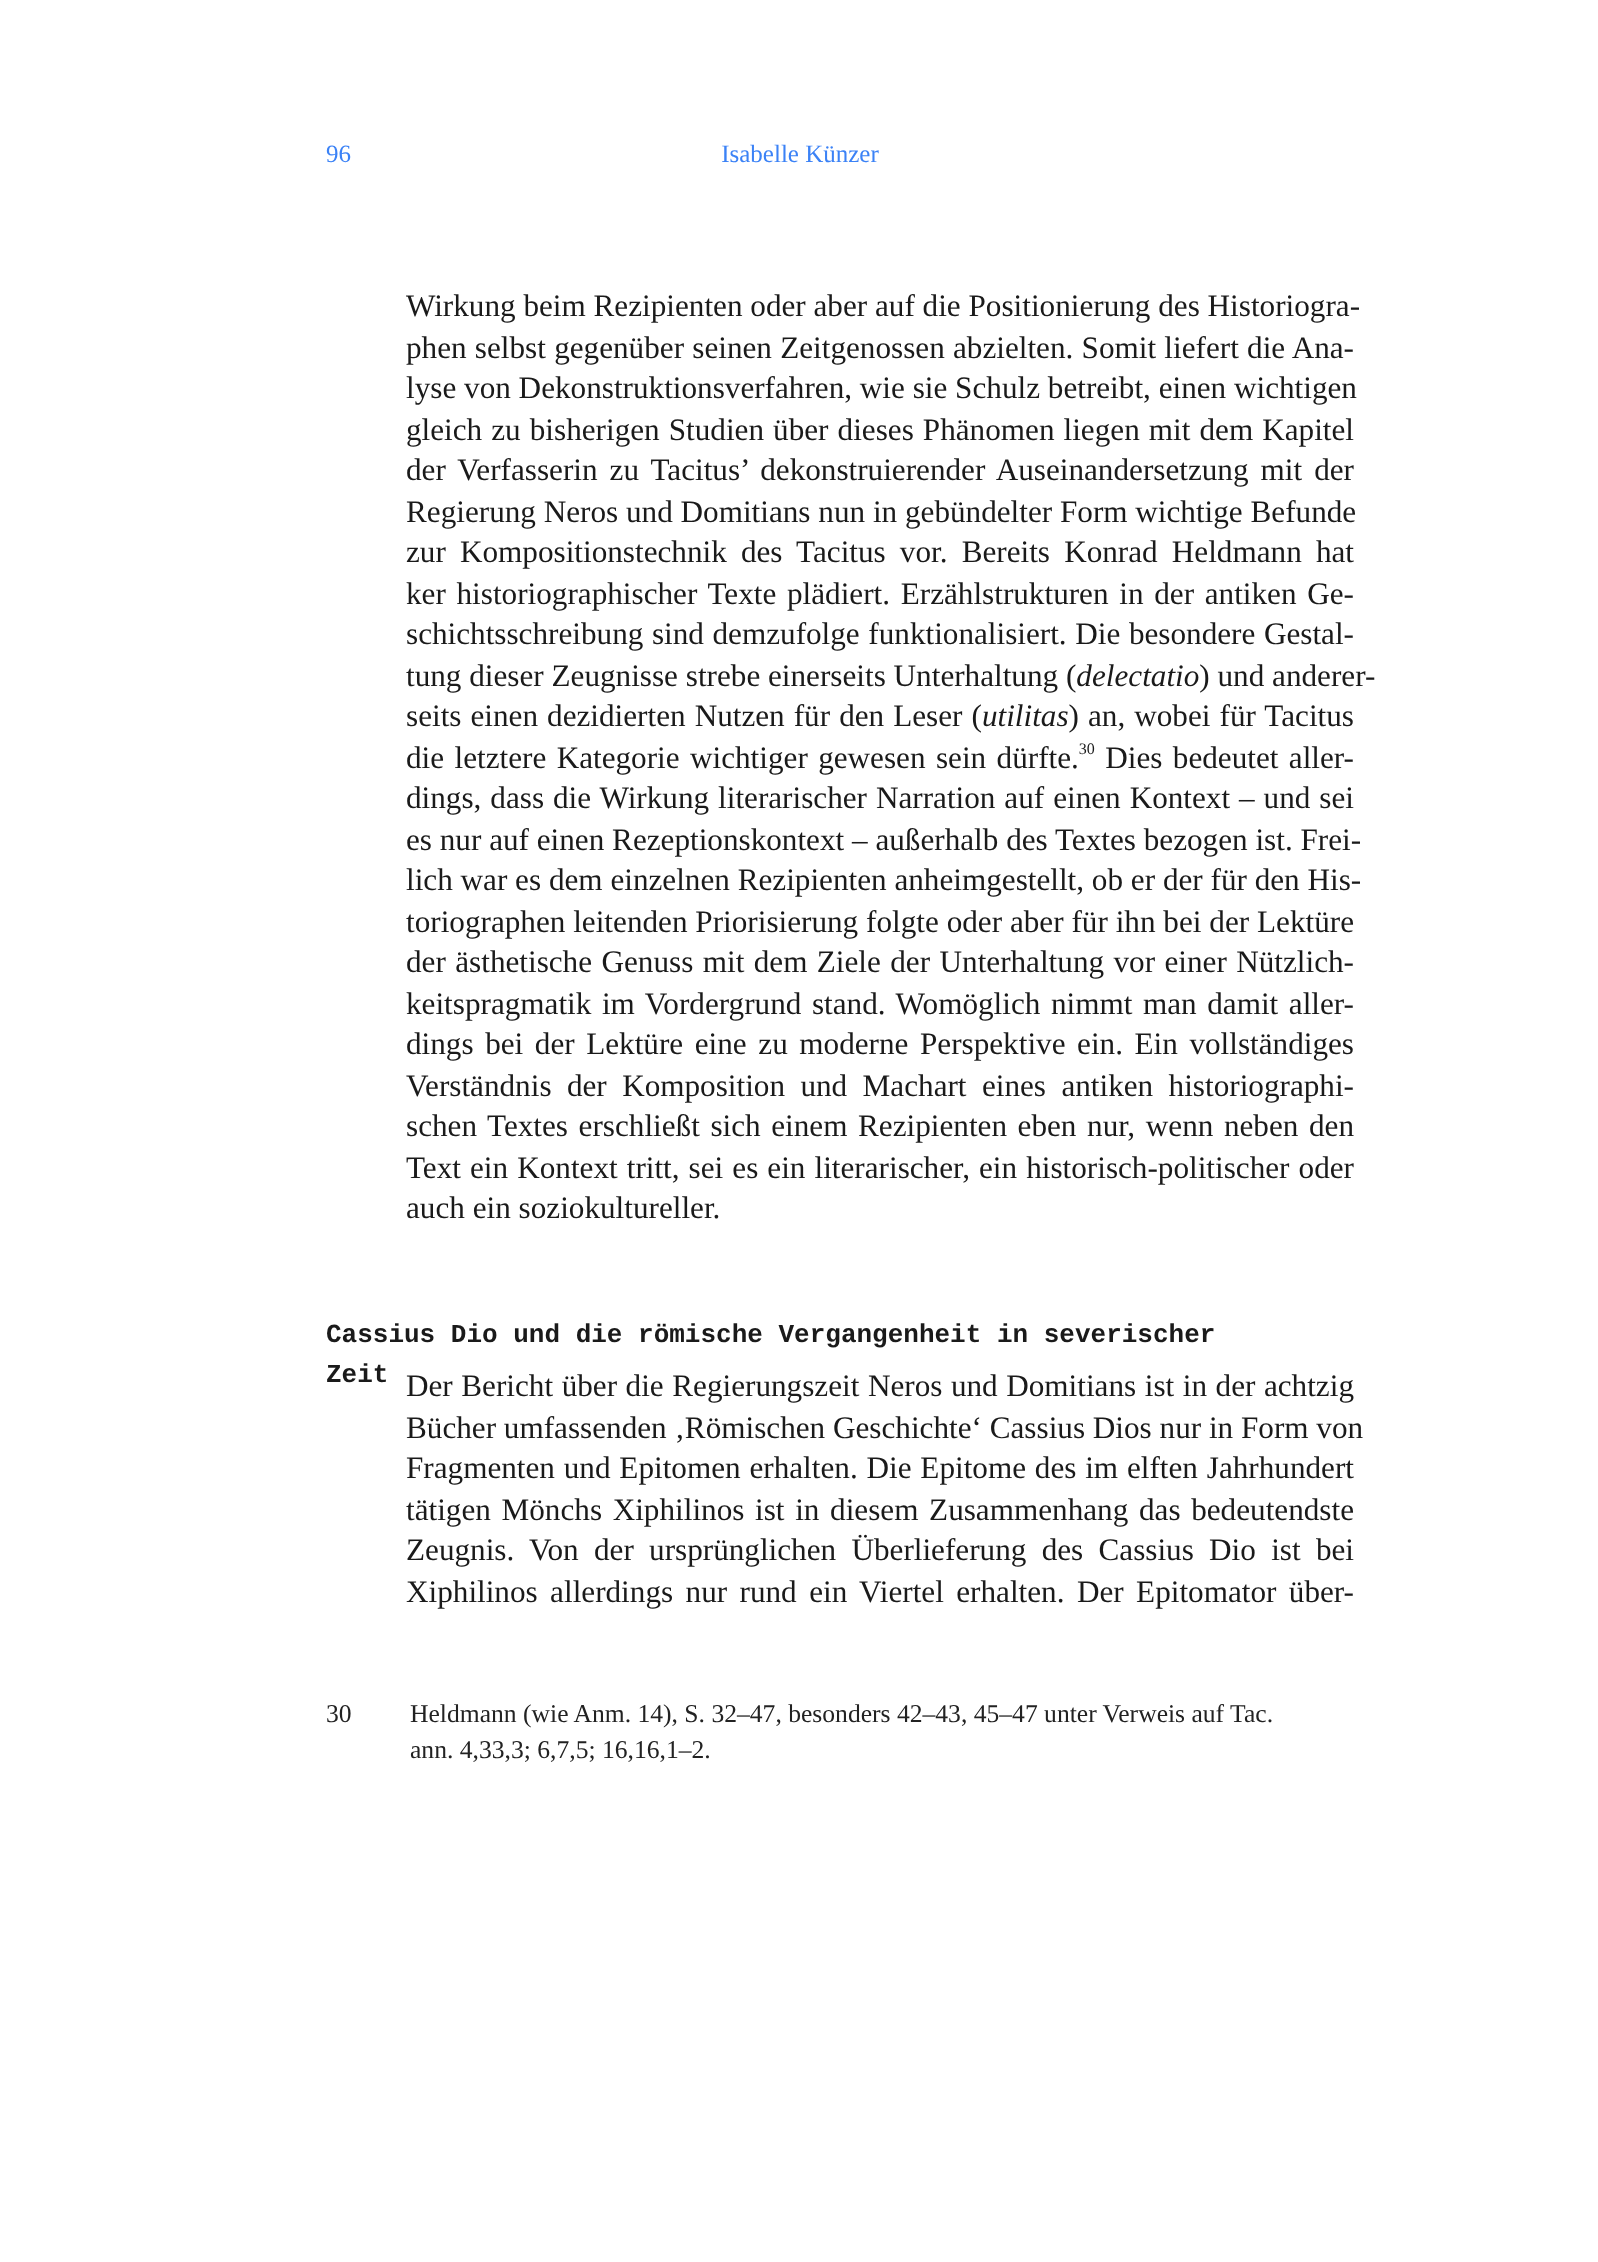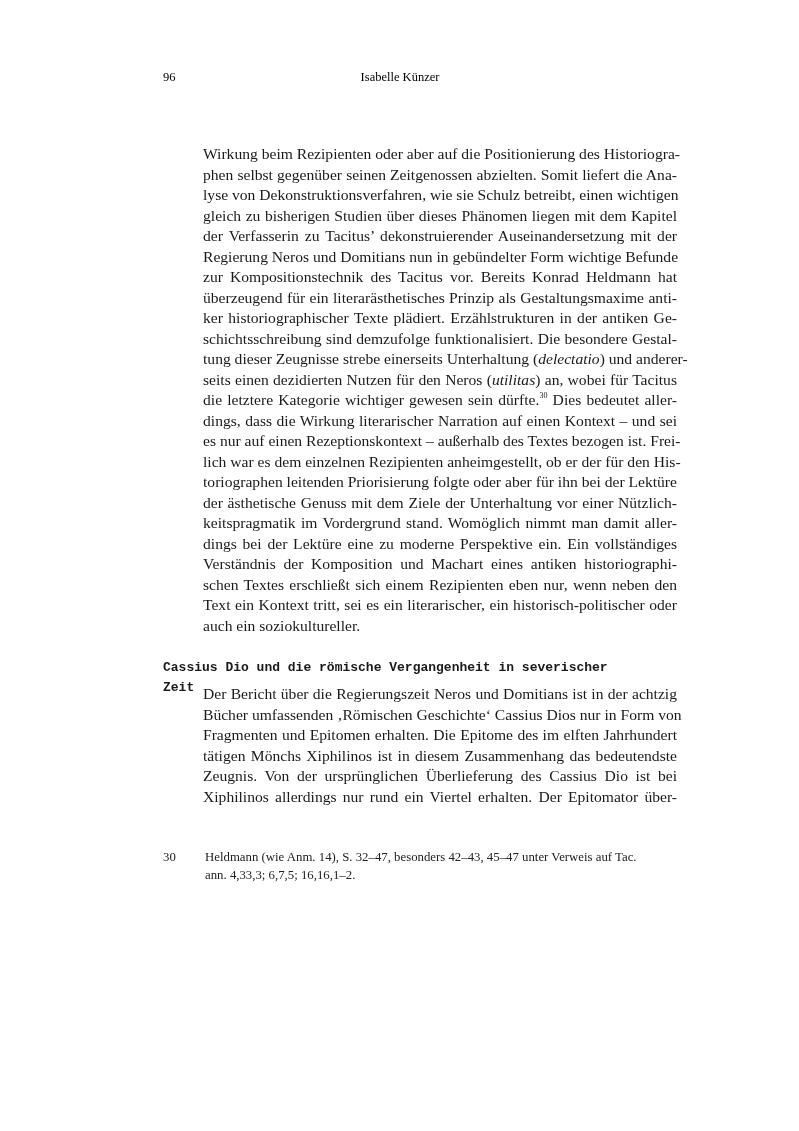--- a/index.html
+++ b/index.html
@@ -3,21 +3,21 @@
   <meta charset="utf-8">
   <style>
     html, body { margin: 0; padding: 0; background: #ffffff; }
     body {
       width: 799px; height: 1131px; position: relative; overflow: hidden;
       font-family: "Liberation Serif", "DejaVu Serif", serif;
       color: #1a1a1a;
     }
     .page-header {
       position: absolute; top: 70px; left: 163px; width: 474px; height: 20px;
-      font-size: 12.5px; color: #000000;
+      font-size: 12.5px; color: #3b82f6;
     }
     .page-number { position: absolute; left: 0; top: 0; }
     .running-head { position: absolute; left: 0; right: 0; top: 0; text-align: center; }
     .text-block {
       position: absolute; left: 163px; width: 474px;
       font-size: 15.6px; line-height: 20.5px;
       text-align: justify; hyphens: manual; margin-left: 40px;
     }
     .p1 { top: 144px; }
     .p2 { top: 684px; }
@@ -45,25 +45,24 @@
 </div>
 
 <div class="text-block p1">
   <span class="ln">Wirkung beim Rezipienten oder aber auf die Positionierung des Historiogra-</span>
   <span class="ln">phen selbst gegenüber seinen Zeitgenossen abzielten. Somit liefert die Ana-</span>
   <span class="ln">lyse von Dekonstruktionsverfahren, wie sie Schulz betreibt, einen wichtigen</span>
   <span class="ln">gleich zu bisherigen Studien über dieses Phänomen liegen mit dem Kapitel</span>
   <span class="ln">der Verfasserin zu Tacitus’ dekonstruierender Auseinandersetzung mit der</span>
   <span class="ln">Regierung Neros und Domitians nun in gebündelter Form wichtige Befunde</span>
   <span class="ln">zur Kompositionstechnik des Tacitus vor. Bereits Konrad Heldmann hat</span>
-  <span class="ln">überzeugend für ein literarästhetisches Prinzip als Gestaltungsmaxime anti-</span>
   <span class="ln">ker historiographischer Texte plädiert. Erzählstrukturen in der antiken Ge-</span>
   <span class="ln">schichtsschreibung sind demzufolge funktionalisiert. Die besondere Gestal-</span>
   <span class="ln"><span>tung dieser Zeugnisse strebe einerseits Unterhaltung (</span><i>delectatio</i><span>) und anderer-</span></span>
-  <span class="ln"><span>seits einen dezidierten Nutzen für den Neros (</span><i>utilitas</i><span>) an, wobei für Tacitus</span></span>
+  <span class="ln"><span>seits einen dezidierten Nutzen für den Leser (</span><i>utilitas</i><span>) an, wobei für Tacitus</span></span>
   <span class="ln"><span>die letztere Kategorie wichtiger gewesen sein dürfte.</span><sup class="fnref">30</sup><span> Dies bedeutet aller-</span></span>
   <span class="ln">dings, dass die Wirkung literarischer Narration auf einen Kontext – und sei</span>
   <span class="ln">es nur auf einen Rezeptionskontext – außerhalb des Textes bezogen ist. Frei-</span>
   <span class="ln">lich war es dem einzelnen Rezipienten anheimgestellt, ob er der für den His-</span>
   <span class="ln">toriographen leitenden Priorisierung folgte oder aber für ihn bei der Lektüre</span>
   <span class="ln">der ästhetische Genuss mit dem Ziele der Unterhaltung vor einer Nützlich-</span>
   <span class="ln">keitspragmatik im Vordergrund stand. Womöglich nimmt man damit aller-</span>
   <span class="ln">dings bei der Lektüre eine zu moderne Perspektive ein. Ein vollständiges</span>
   <span class="ln">Verständnis der Komposition und Machart eines antiken historiographi-</span>
   <span class="ln">schen Textes erschließt sich einem Rezipienten eben nur, wenn neben den</span>

